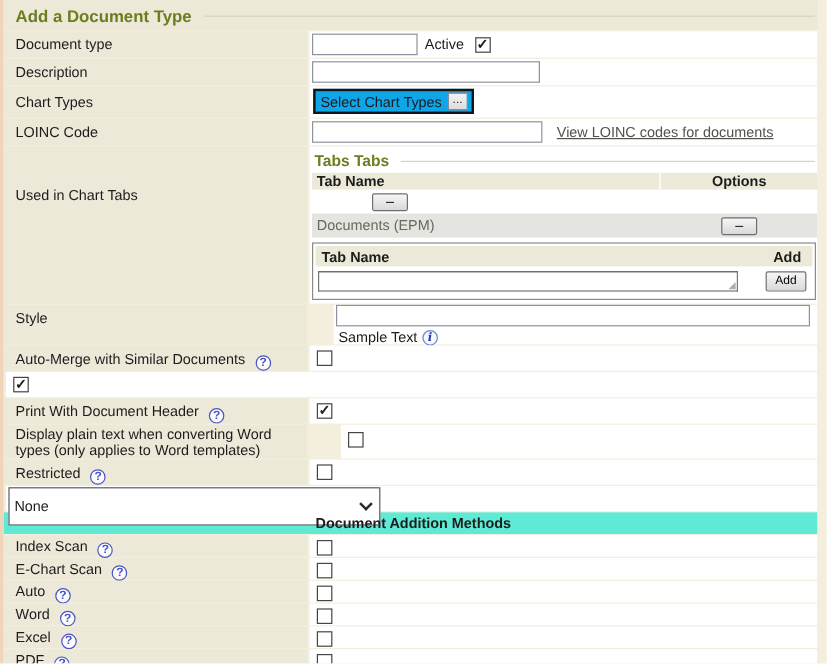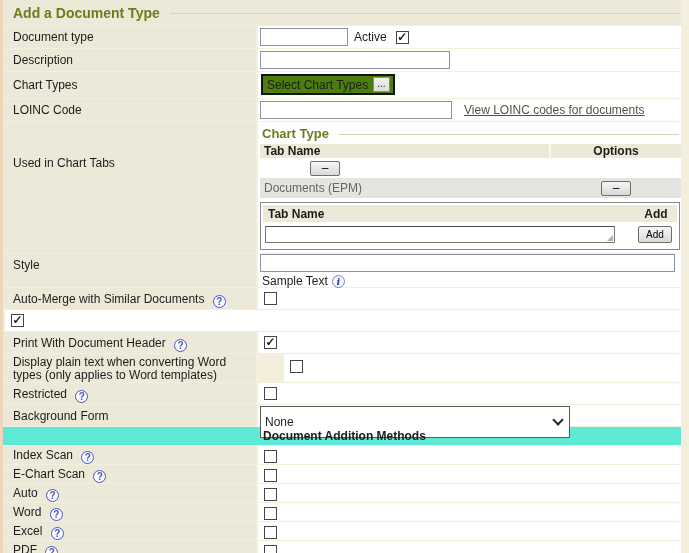--- a/index.html
+++ b/index.html
@@ -11,21 +11,21 @@
   }
   
   .title-row { display:flex; align-items:center; height:25px; background:#ece9d8; padding-left:10px; }
   .title-text { color:#6c7d1d; font-weight:bold; font-size:14px; white-space:nowrap; }
   .title-rule { flex:1; height:1px; background:#d9d3bc; margin:2px 2px 0 10px; }
 
   
   .frow { display:flex; margin-top:1px; }
   .lbl { width:253px; box-sizing:border-box; background:#ece9d8; padding:4px 8px 0 10px; }
   .val { flex:1; background:#fff; margin-left:2px; box-sizing:border-box; padding:2px 0 0 2px; }
-  .h22 { height:22px; } .h26 { height:26px; } .h33 { height:33px; }
+  .h22 { height:22px; } .h26 { height:26px; } .h33 { height:33px;gap:20px; }
   .h21 { height:21px; } .h28 { height:28px;gap:26px; } .h18row { height:18px; }
   .tabs-row { height:131px; }
   .tabs-row .lbl { padding-top:34px; }
 
   .hrow { display:flex; align-items:center; }
 
   
   .ti { border:1px solid #8d939e; height:18px; box-sizing:border-box; background:#fff;
         font-family:"Liberation Sans",sans-serif; font-size:12px; padding:0 2px; }
   .w88 { width:88px; } .w190 { width:190px; } .w192 { width:192px; }
@@ -33,21 +33,21 @@
 
   
   .cb { width:13px; height:13px; box-sizing:border-box; border:1px solid #454545; background:#fff;
         display:inline-block; text-align:center; font-size:12px; line-height:11px; font-weight:bold;
         color:#1d1d1d; cursor:pointer; }
   .val .cb { margin:2px 0 0 4px; }
 
   .active-lbl { margin-left:6px; margin-right:5px; }
 
   
-  .sct { display:inline-flex; align-items:center; border:2px solid #141414; background:#4d7c0f;
+  .sct { display:inline-flex; align-items:center; border:2px solid #141414; background:#0ea5e9;
          padding:1px 3px 1px 4px; gap:5px; margin-left:1px; cursor:pointer; }
   .sct .dots { border:1px solid #8a8a8a; background:linear-gradient(#f3f3f3,#ddd);
                font-size:10px; line-height:9px; padding:1px 3px 3px 3px; color:#222; }
 
   .lnk { color:#52524a; text-decoration:underline; margin-left:12px; cursor:pointer; }
 
   
   .ct-title-row { display:flex; align-items:center; padding:1px 2px 0 2px; height:16px; }
   .ct-title { color:#6c7d1d; font-weight:bold; font-size:13px; white-space:nowrap; }
   .ct-rule { flex:1; height:1px; background:#d9d3bc; margin:2px 0 0 10px; }
@@ -140,21 +140,21 @@
         <a class="lnk">View LOINC codes for documents</a>
       </div>
     </div>
   </div>
 
   <div class="frow tabs-row">
     <div class="lbl">Used in Chart Tabs</div>
     <div class="val">
 
       <div class="ct-title-row">
-        <span class="ct-title">Chart Type</span>
+        <span class="ct-title">Tabs Tabs</span>
         <span class="ct-rule"></span>
       </div>
 
       <div class="ct-hdr">
         <span class="c1">Tab Name</span>
         <span class="c2">Options</span>
       </div>
 
       <div class="ct-row">
         <span class="opt"><button class="btn btn-minus">–</button></span>
@@ -218,21 +218,20 @@
 
   <div class="frow h21">
     <div class="lbl">
       <span>Restricted</span>
       <span class="help">?</span>
     </div>
     <div class="val"><span class="cb"></span></div>
   </div>
 
   <div class="frow h21">
-    <div class="lbl">Background Form</div>
     <div class="val" style="padding-top:1px">
       <div class="sel">
         <span>None</span>
         <span class="chev"></span>
       </div>
     </div>
   </div>
 
   <div class="dam-row">
     <span>Document Addition Methods</span>

